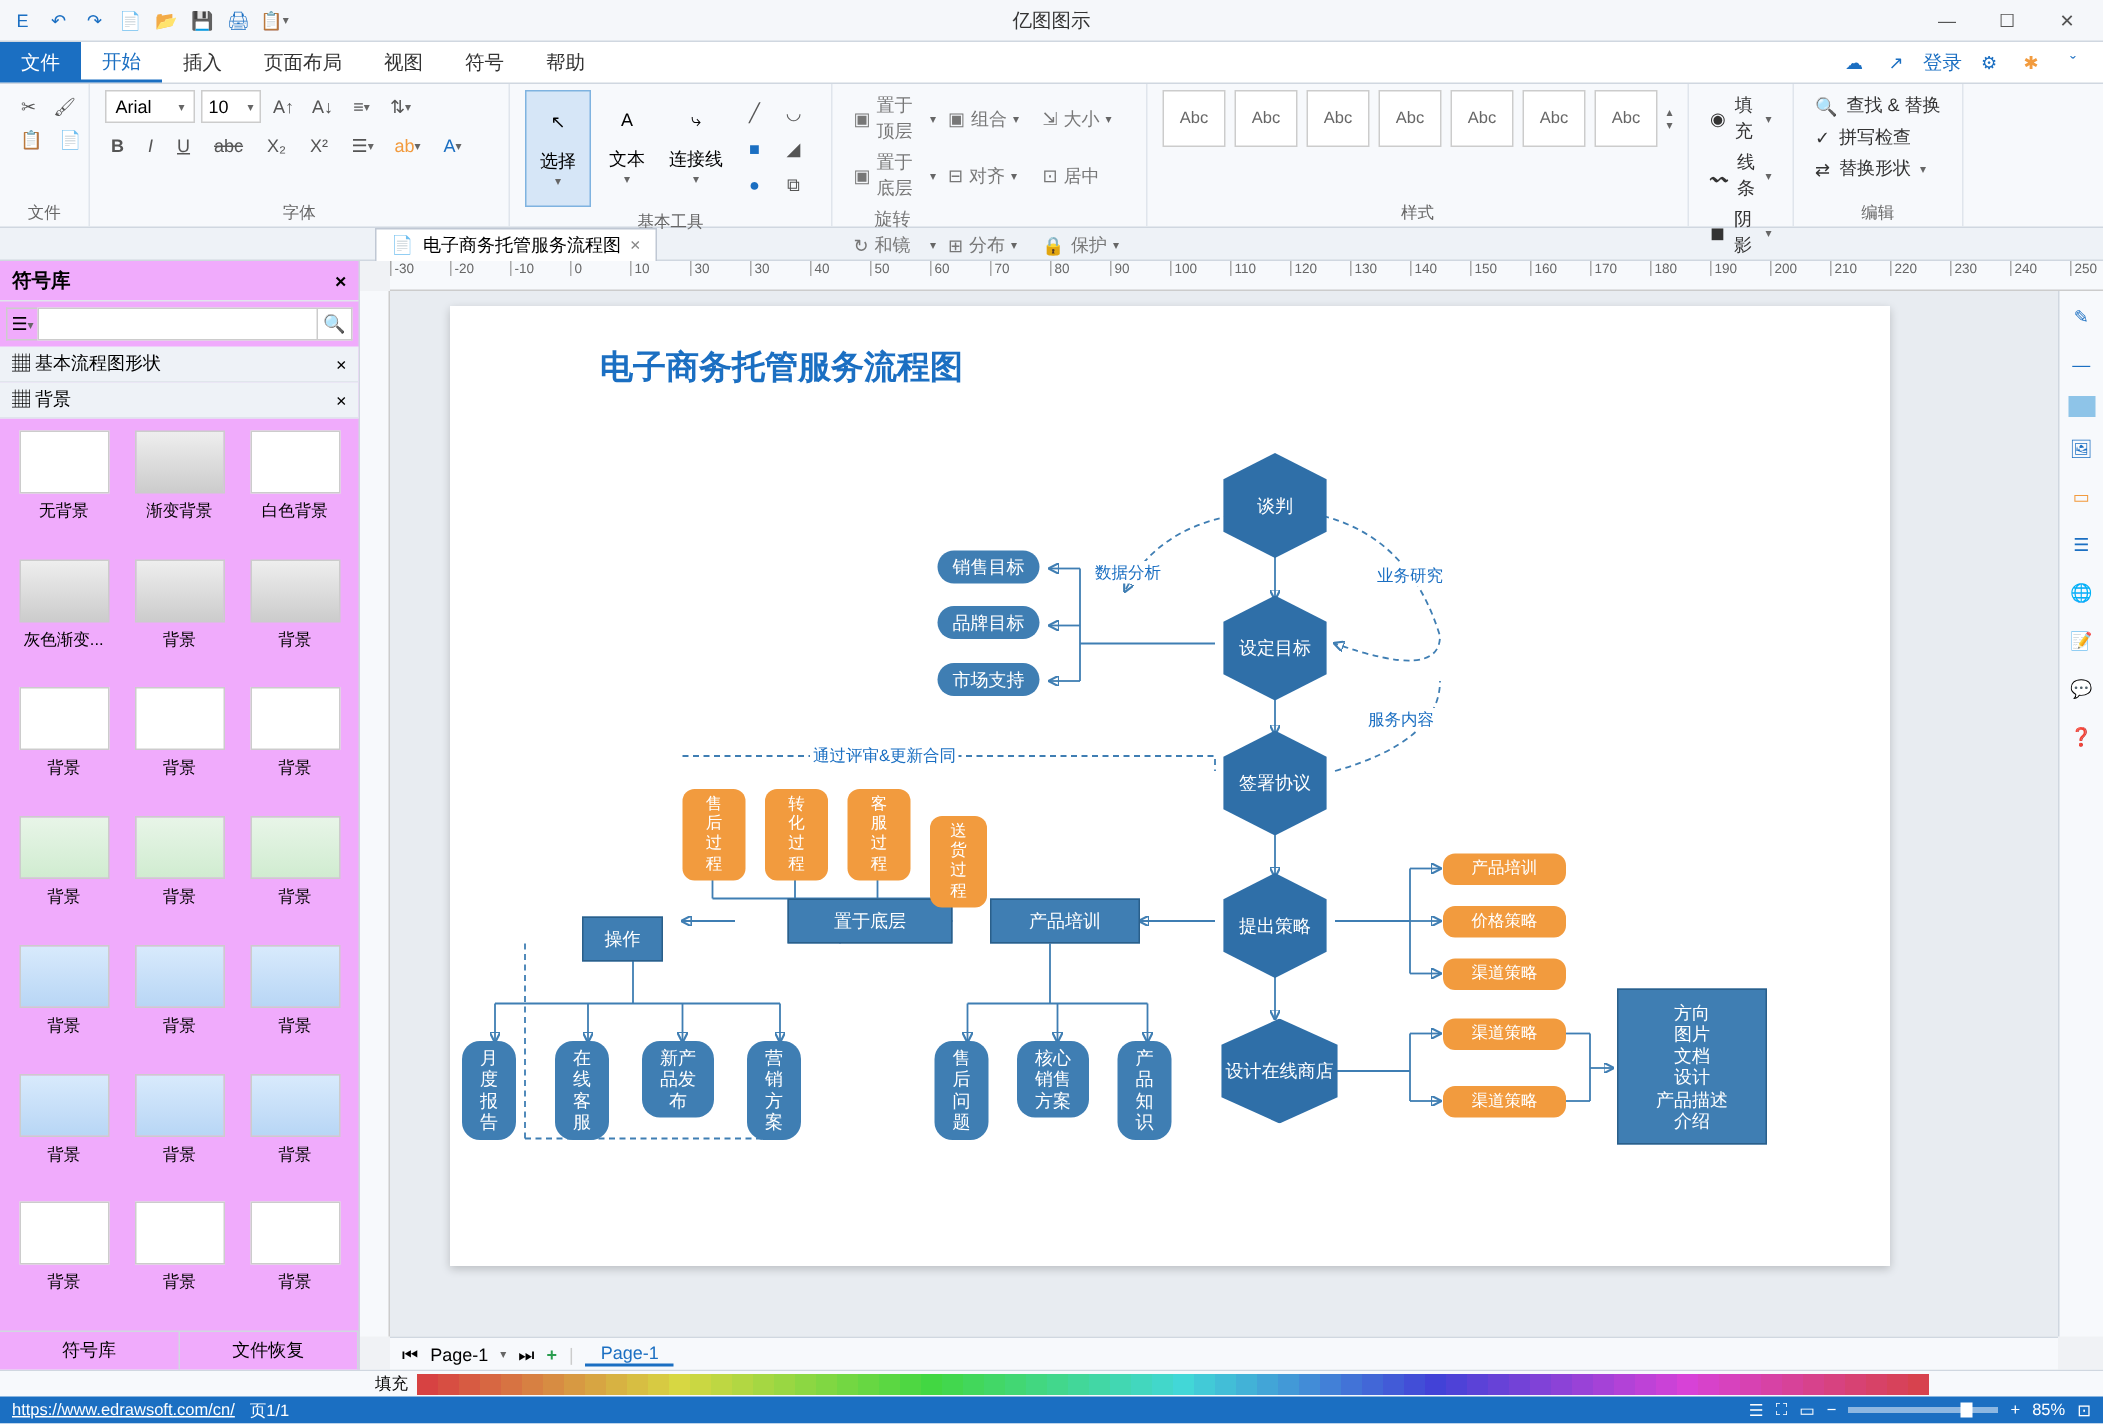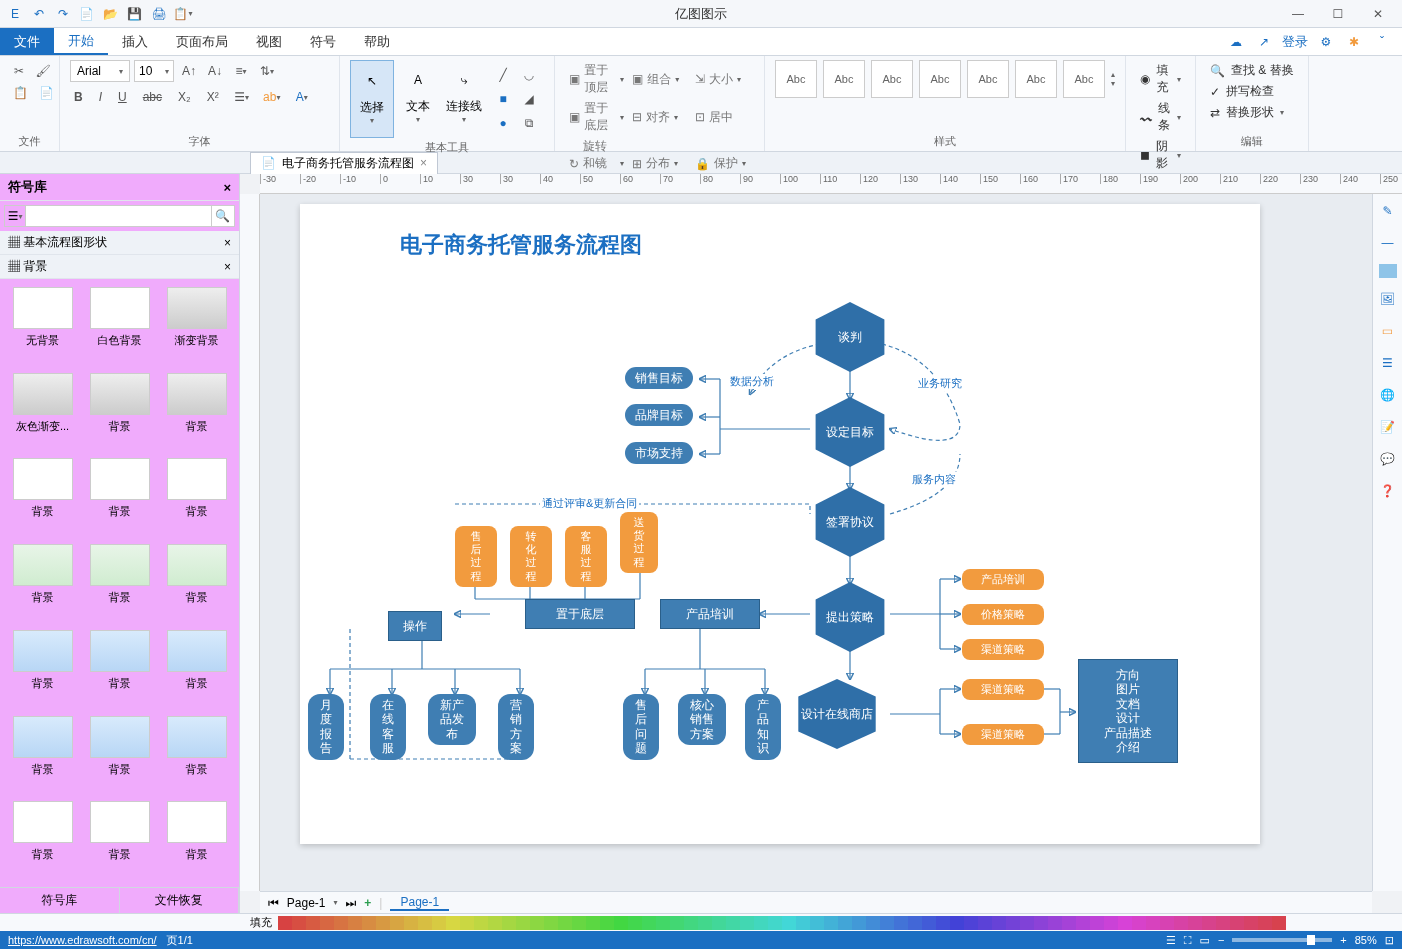--- a/index.html
+++ b/index.html
@@ -281,26 +281,26 @@
     <div class="lib-header">
       <span>▦ <span>背景</span></span>
       <span>×</span>
     </div>
     <div class="shape-grid">
       <div class="shape-item">
           <div class="shape-thumb"></div>
           <div class="shape-label">无背景</div>
         </div>
       <div class="shape-item">
-          <div class="shape-thumb"></div>
-          <div class="shape-label">白色背景</div>
-        </div>
-      <div class="shape-item">
           <div class="shape-thumb grad"></div>
           <div class="shape-label">渐变背景</div>
+        </div>
+      <div class="shape-item">
+          <div class="shape-thumb"></div>
+          <div class="shape-label">白色背景</div>
         </div>
       <div class="shape-item">
           <div class="shape-thumb grad"></div>
           <div class="shape-label">灰色渐变...</div>
         </div>
       <div class="shape-item">
           <div class="shape-thumb grad"></div>
           <div class="shape-label">背景</div>
         </div>
       <div class="shape-item">
@@ -474,34 +474,34 @@
           <line x1="760" y1="508" x2="775" y2="508" marker-end="url(#ah)"></line>
 
           <path class="dashed" d="M50 555 L50 425 M50 555 L210 555 M210 555 L210 540"></path>
           <path class="dashed" d="M155 300 L510 300 L510 310"></path>
         </svg>
 
         <div class="node hex" style="left:510px;top:98px">谈判</div>
         <div class="node hex" style="left:510px;top:193px">设定目标</div>
         <div class="node hex" style="left:510px;top:283px">签署协议</div>
         <div class="node hex" style="left:510px;top:378px">提出策略</div>
-        <div class="node hex" style="left:492px;top:475px;width:90px">设计在线商店</div>
+        <div class="node hex" style="left:508px;top:475px;width:90px">设计在线商店</div>
 
         <div class="node rrect" style="left:325px;top:163px">销售目标</div>
         <div class="node rrect" style="left:325px;top:200px">品牌目标</div>
         <div class="node rrect" style="left:325px;top:238px">市场支持</div>
 
         <div class="node rect" style="left:88px;top:407px;width:54px;height:30px">操作</div>
         <div class="node rect" style="left:225px;top:395px;width:110px;height:30px">置于底层</div>
         <div class="node rect" style="left:360px;top:395px;width:100px;height:30px">产品培训</div>
 
         <div class="node orect" style="left:155px;top:322px;width:42px">售后过程</div>
         <div class="node orect" style="left:210px;top:322px;width:42px">转化过程</div>
         <div class="node orect" style="left:265px;top:322px;width:42px">客服过程</div>
-        <div class="node orect" style="left:320px;top:308px;width:20px">送货过程</div>
+        <div class="node orect" style="left:320px;top:340px;width:20px">送货过程</div>
 
         <div class="node rrect" style="left:8px;top:490px;width:36px">月度报告</div>
         <div class="node rrect" style="left:70px;top:490px;width:36px">在线客服</div>
         <div class="node rrect" style="left:128px;top:490px;width:48px">新产品发布</div>
         <div class="node rrect" style="left:198px;top:490px;width:36px">营销方案</div>
 
         <div class="node rrect" style="left:323px;top:490px;width:36px">售后问题</div>
         <div class="node rrect" style="left:378px;top:490px;width:48px">核心销售方案</div>
         <div class="node rrect" style="left:445px;top:490px;width:36px">产品知识</div>
 

